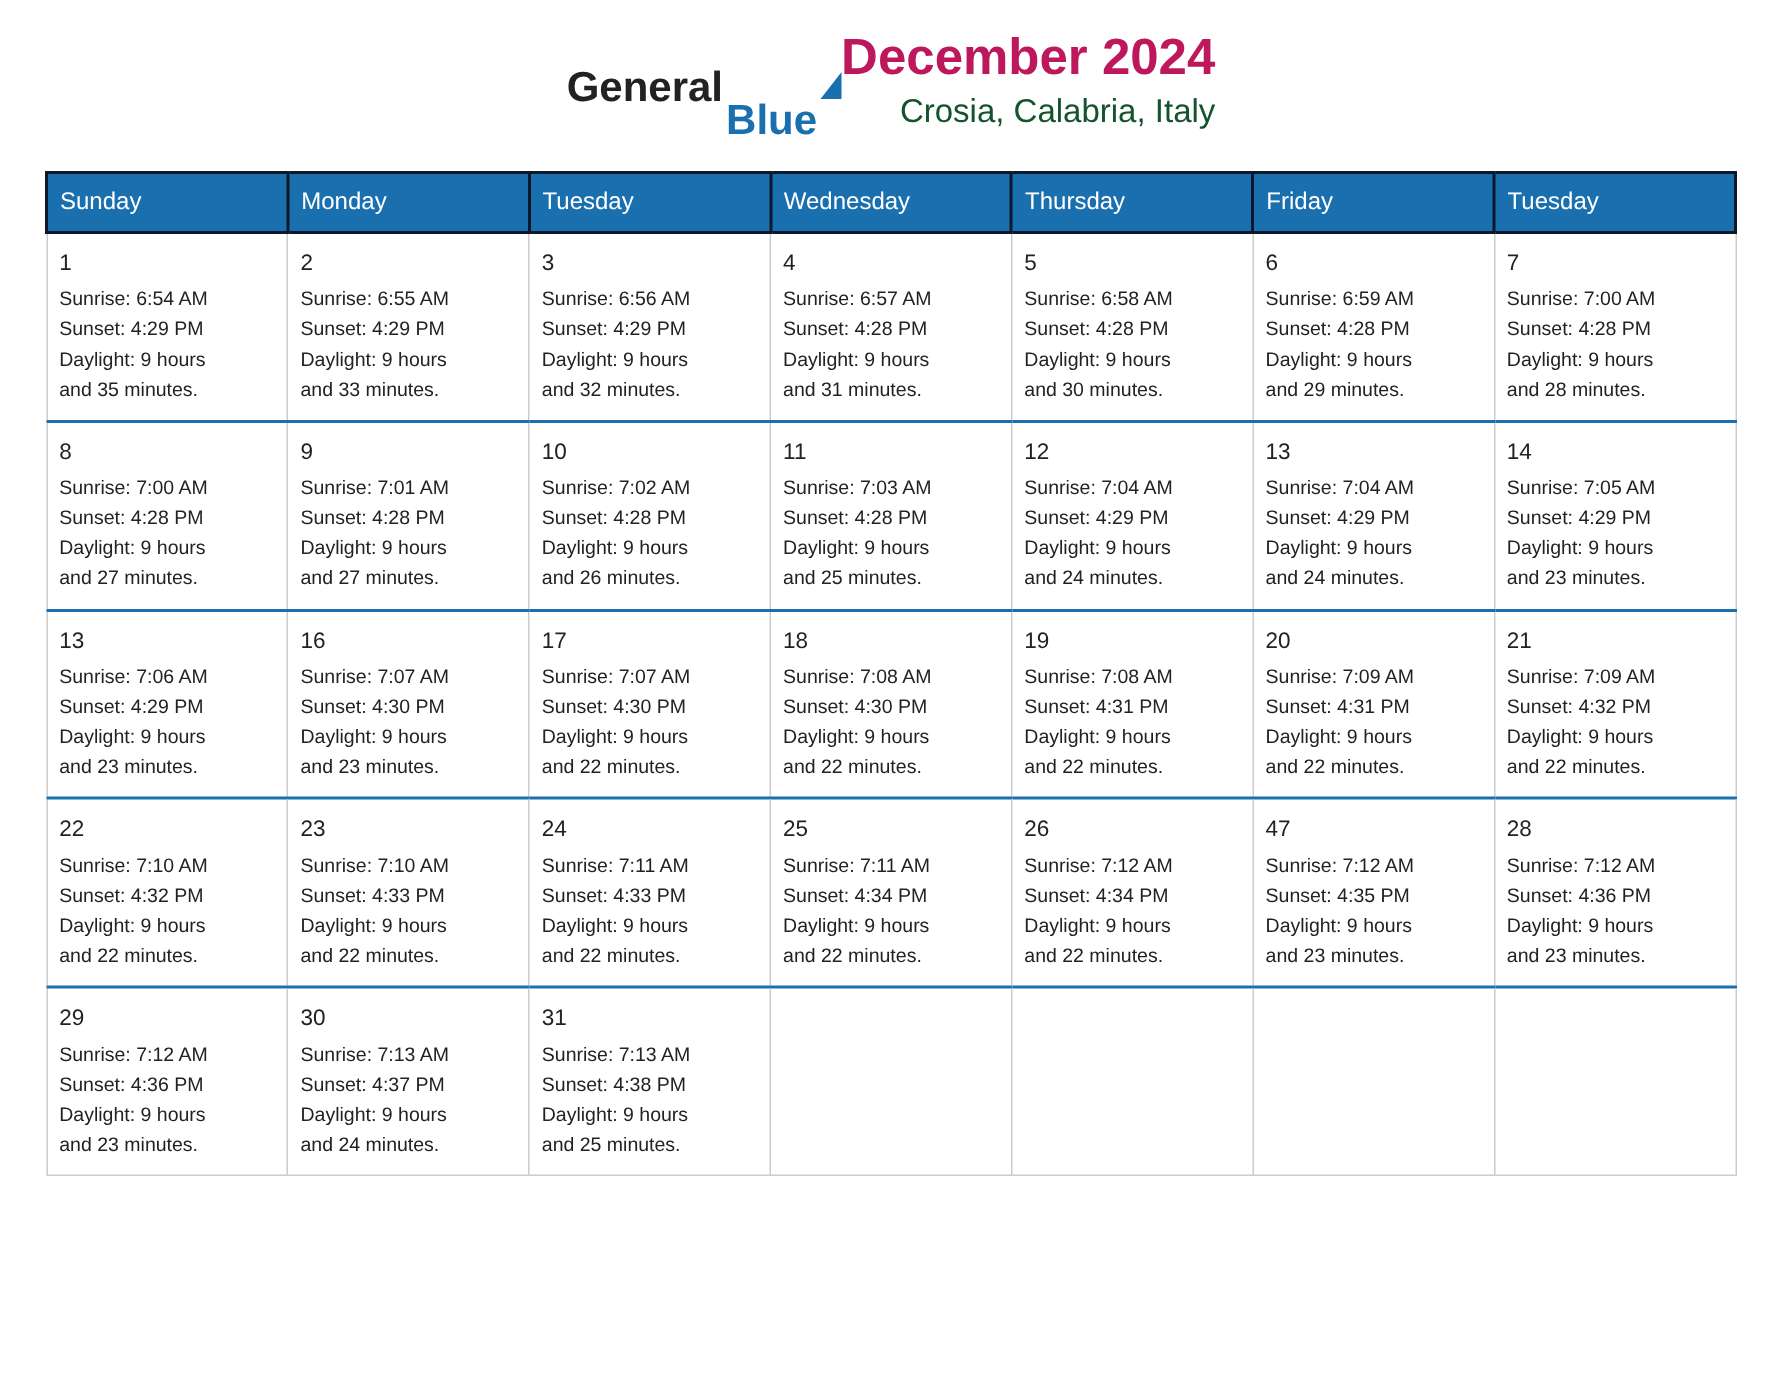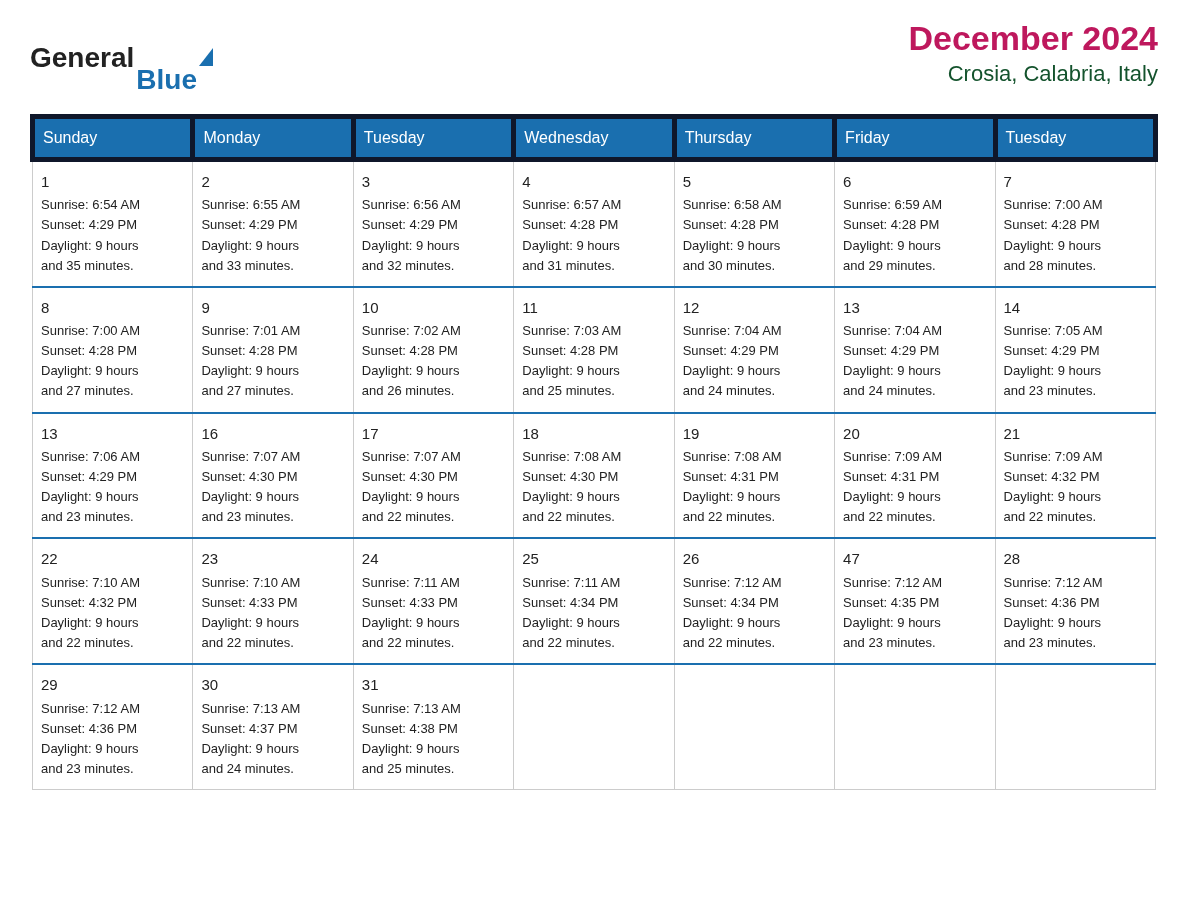--- a/index.html
+++ b/index.html
@@ -6,21 +6,21 @@
     body {
       font-family: Arial, sans-serif;
       background: #fff;
       color: #222;
       width: 1188px;
       min-height: 918px;
       padding: 20px 30px;
     }
     .header {
       display: flex;
-      justify-content: space-between;
+      justify-content: center;
       align-items: flex-start;
       margin-bottom: 18px;
     }
     .logo {
       display: flex;
       flex-direction: column;
       align-items: flex-start;
     }
     .logo-text {
       display: flex;
@@ -71,21 +71,21 @@
       border-collapse: collapse;
       table-layout: fixed;
     }
     .calendar-table th {
       background-color: #1a6faf;
       color: #fff;
       padding: 10px 8px;
       font-size: 16px;
       font-weight: normal;
       text-align: left;
-      border: 5px solid #0f172a;
+      border: 2px solid #0f172a;
     }
     .calendar-table td {
       vertical-align: top;
       padding: 8px 8px 10px 8px;
       border: 1px solid #ccc;
       border-top: 2px solid #1a6faf;
       font-size: 13px;
       line-height: 1.55;
       min-height: 100px;
       background: #fff;

